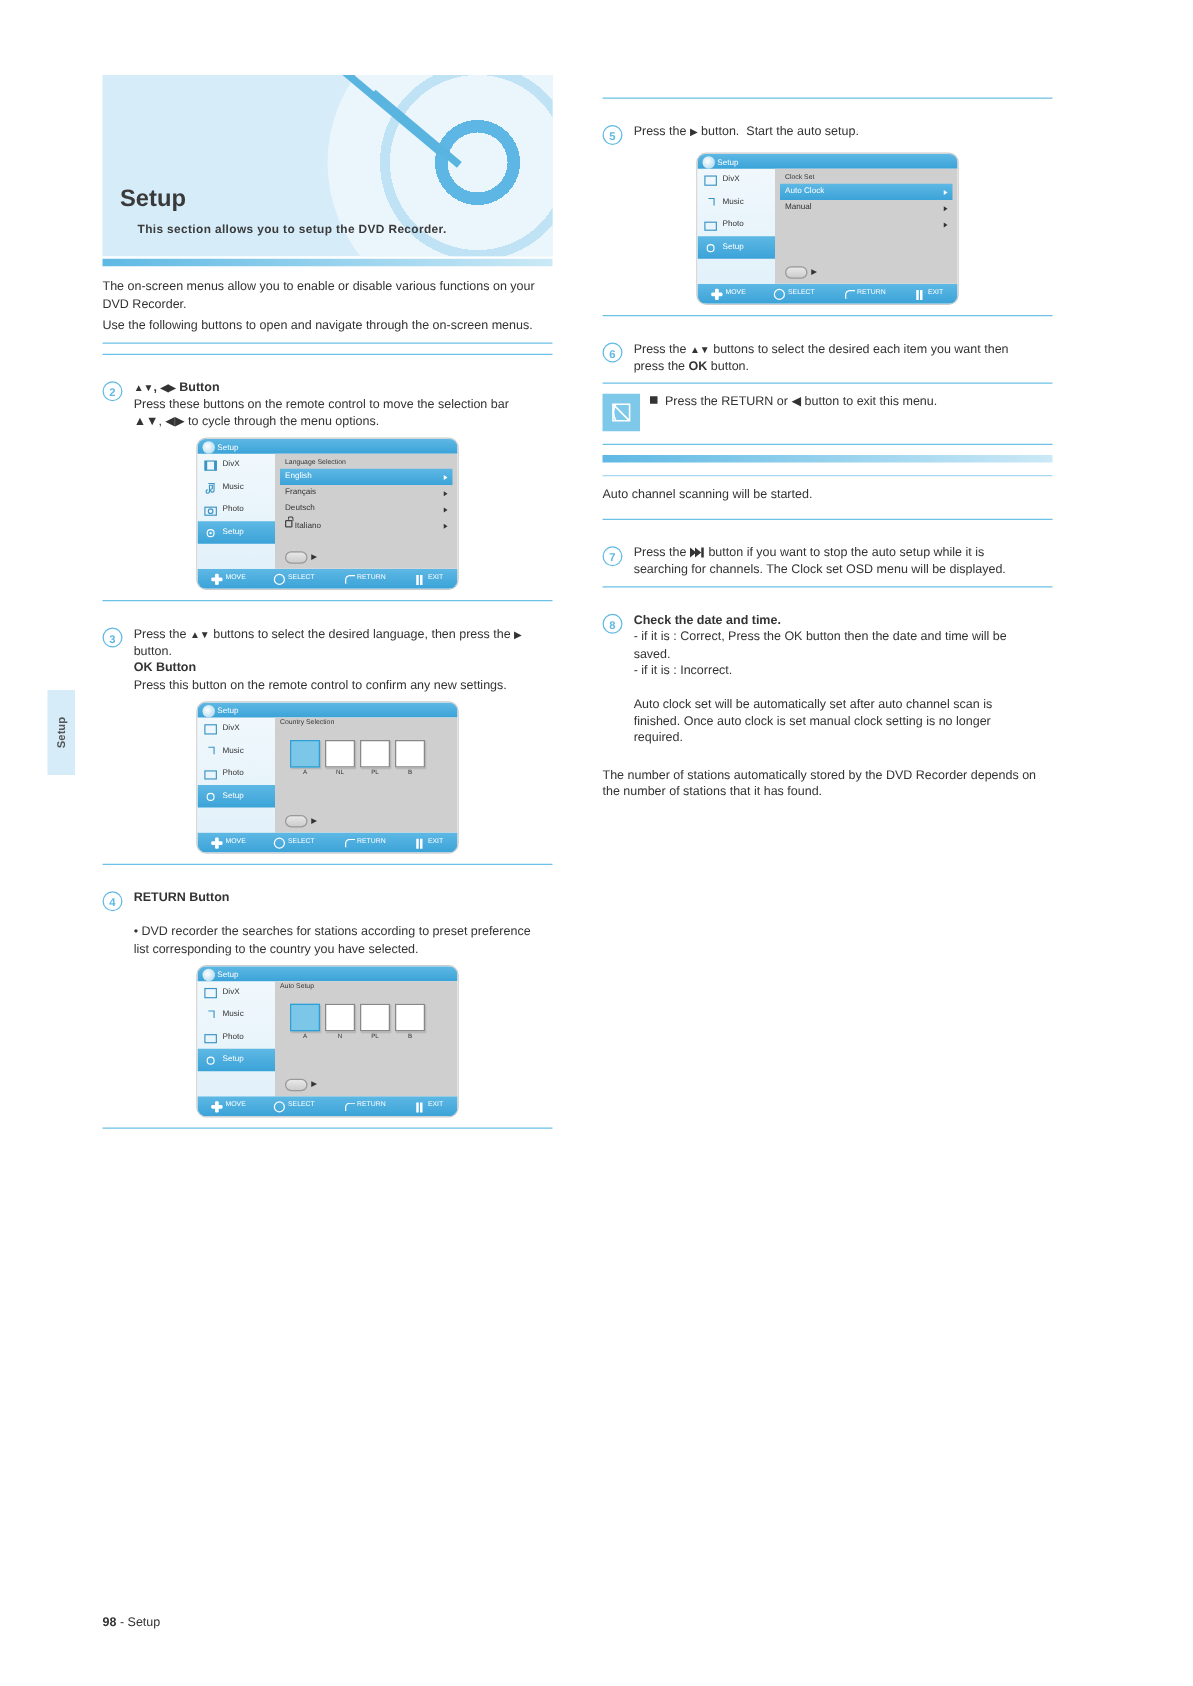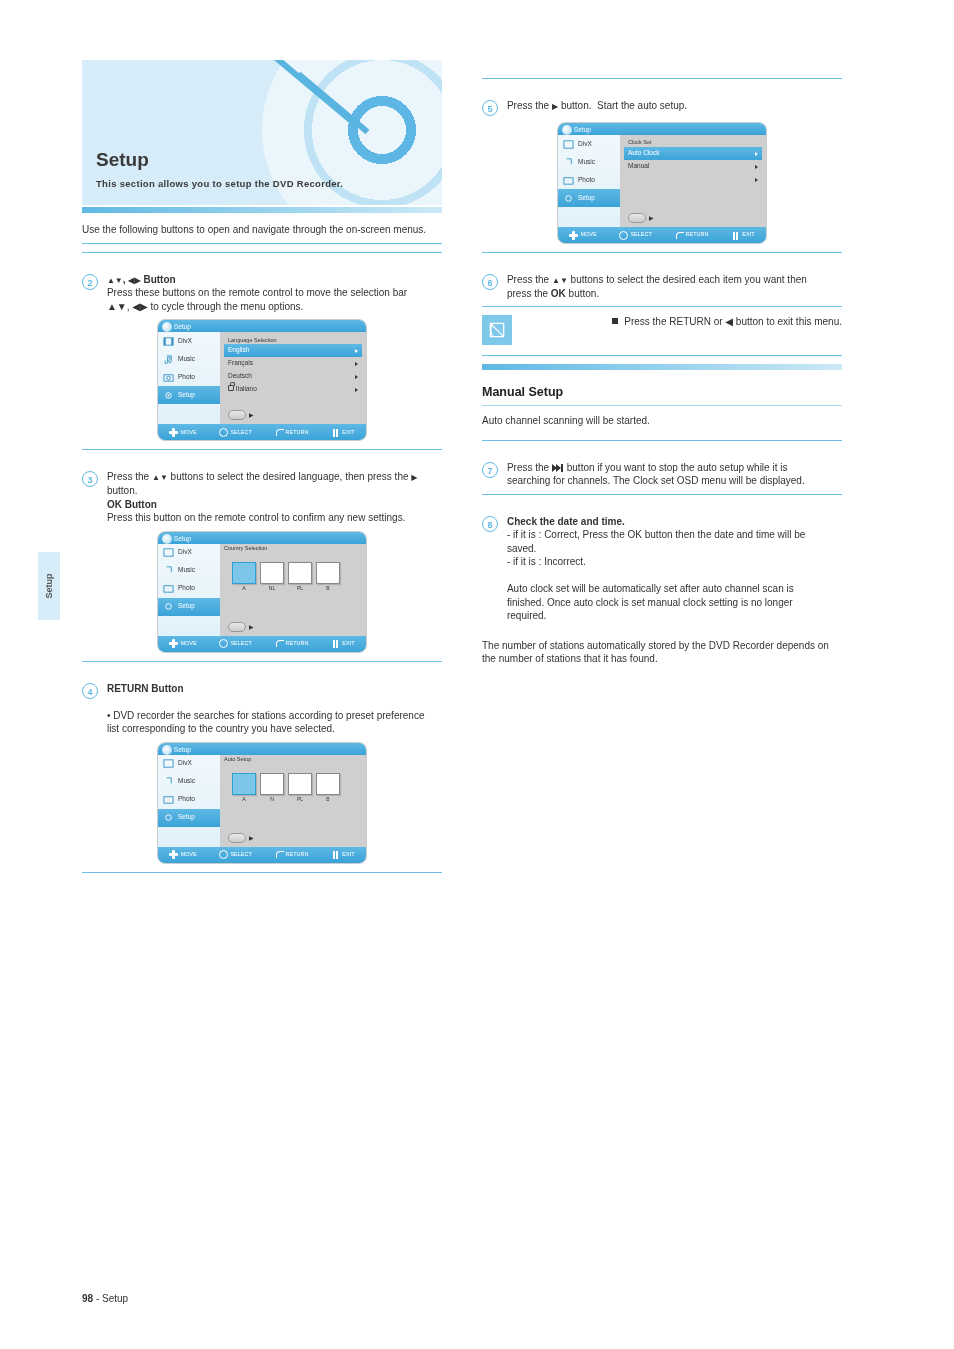--- a/index.html
+++ b/index.html
@@ -64,21 +64,21 @@
     width: 120px;
     height: 6px;
     background: #5ab4e0;
     transform: rotate(40deg);
   }
   .banner .lines { position: absolute; right: 60px; top: 10px; }
   .banner .lines::before { right: 16px; top: 10px; }
   .banner .lines::after { right: 4px; top: 30px; width: 90px; }
 
   .ch-title { position: absolute; left: 14px; bottom: 32px; font-size: 19px; font-weight: bold; color: #3a3a3a; }
-  .ch-sub { position: absolute; left: 14px; bottom: 14px; font-size: 9.5px; color: #3a3a3a; font-weight: bold; letter-spacing: 0.3px; text-align: right; }
+  .ch-sub { position: absolute; left: 28px; bottom: 14px; font-size: 9.5px; color: #3a3a3a; font-weight: bold; letter-spacing: 0.3px; text-align: right; }
 
   h2.section { font-size: 12.5px; font-weight: bold; margin: 18px 0 4px 0; color: #222; }
   h2.section.big { font-size: 14px; }
   .hr-main { height: 2px; background: #6dc1e8; margin: 2px 0 8px 0; }
   .hr-main.light { height: 1px; background: #a8d8ef; }
   .hr-main.gradient {
     height: 6px;
     background: linear-gradient(to right, #5fb9e4, #cbe9f6);
     margin: 2px 0 10px 0;
   }
@@ -291,21 +291,20 @@
   .tablet .footer .fic.bars::after {
     content: ""; position: absolute; background: #fff; width: 2px; height: 8px; top: 1px;
   }
   .tablet .footer .fic.bars::before { left: 2px; }
   .tablet .footer .fic.bars::after { left: 5px; }
 
   .note-block {
     display: flex;
     gap: 8px;
     margin: 6px 0 10px 0;
-    text-align: right;
   }
   .note-icon {
     width: 30px; height: 30px;
     background: #7ec8ea;
     display: flex; align-items: center; justify-content: center;
     flex: 0 0 30px;
   }
   .note-icon svg { width: 20px; height: 20px; }
   .note-body { font-size: 10px; flex: 1; }
   .note-body .sq { display: inline-block; width: 6px; height: 6px; background: #333; margin-right: 6px; vertical-align: 1px; }
@@ -391,20 +390,21 @@
 
   <div class="banner">
     <div class="disc"></div>
     <div class="lines"></div>
     <div class="ch-title">Setup</div>
     <div class="ch-sub">This section allows you to setup the DVD Recorder.</div>
   </div>
 
   <div class="hr-main gradient"></div>
 
+  <div class="body-text">The on-screen menus allow you to enable or disable various functions on your DVD Recorder.</div>
   <div class="body-text" style="margin-top:4px;">Use the following buttons to open and navigate through the on-screen menus.</div>
 
   <div class="thin-rule"></div>
 
 
   <div class="thin-rule"></div>
 
   <div class="step-row">
     <span class="step-num">2</span>
     <span class="step-body">
@@ -806,21 +806,20 @@
     <div class="note-body">
       <span class="sq"></span><span>Press the RETURN or ◀ button to exit this menu.</span>
     </div>
   </div>
 
   <div class="thin-rule"></div>
 
   <div class="hr-main gradient"></div>
 
 
-  <h2 class="section" style="margin-top:14px;">Manual Setup</h2>
   <div class="hr-main light"></div>
   <div class="body-text">Auto channel scanning will be started.</div>
 
   <div class="thin-rule" style="margin-top:12px;"></div>
 
   <div class="step-row">
     <span class="step-num">7</span>
     <span class="step-body">
       <span>Press the </span><span class="sym-next"><span class="bar"></span></span> <span> button if you want to stop the auto setup while it is searching for channels. The Clock set OSD menu will be displayed.</span>
     </span>

